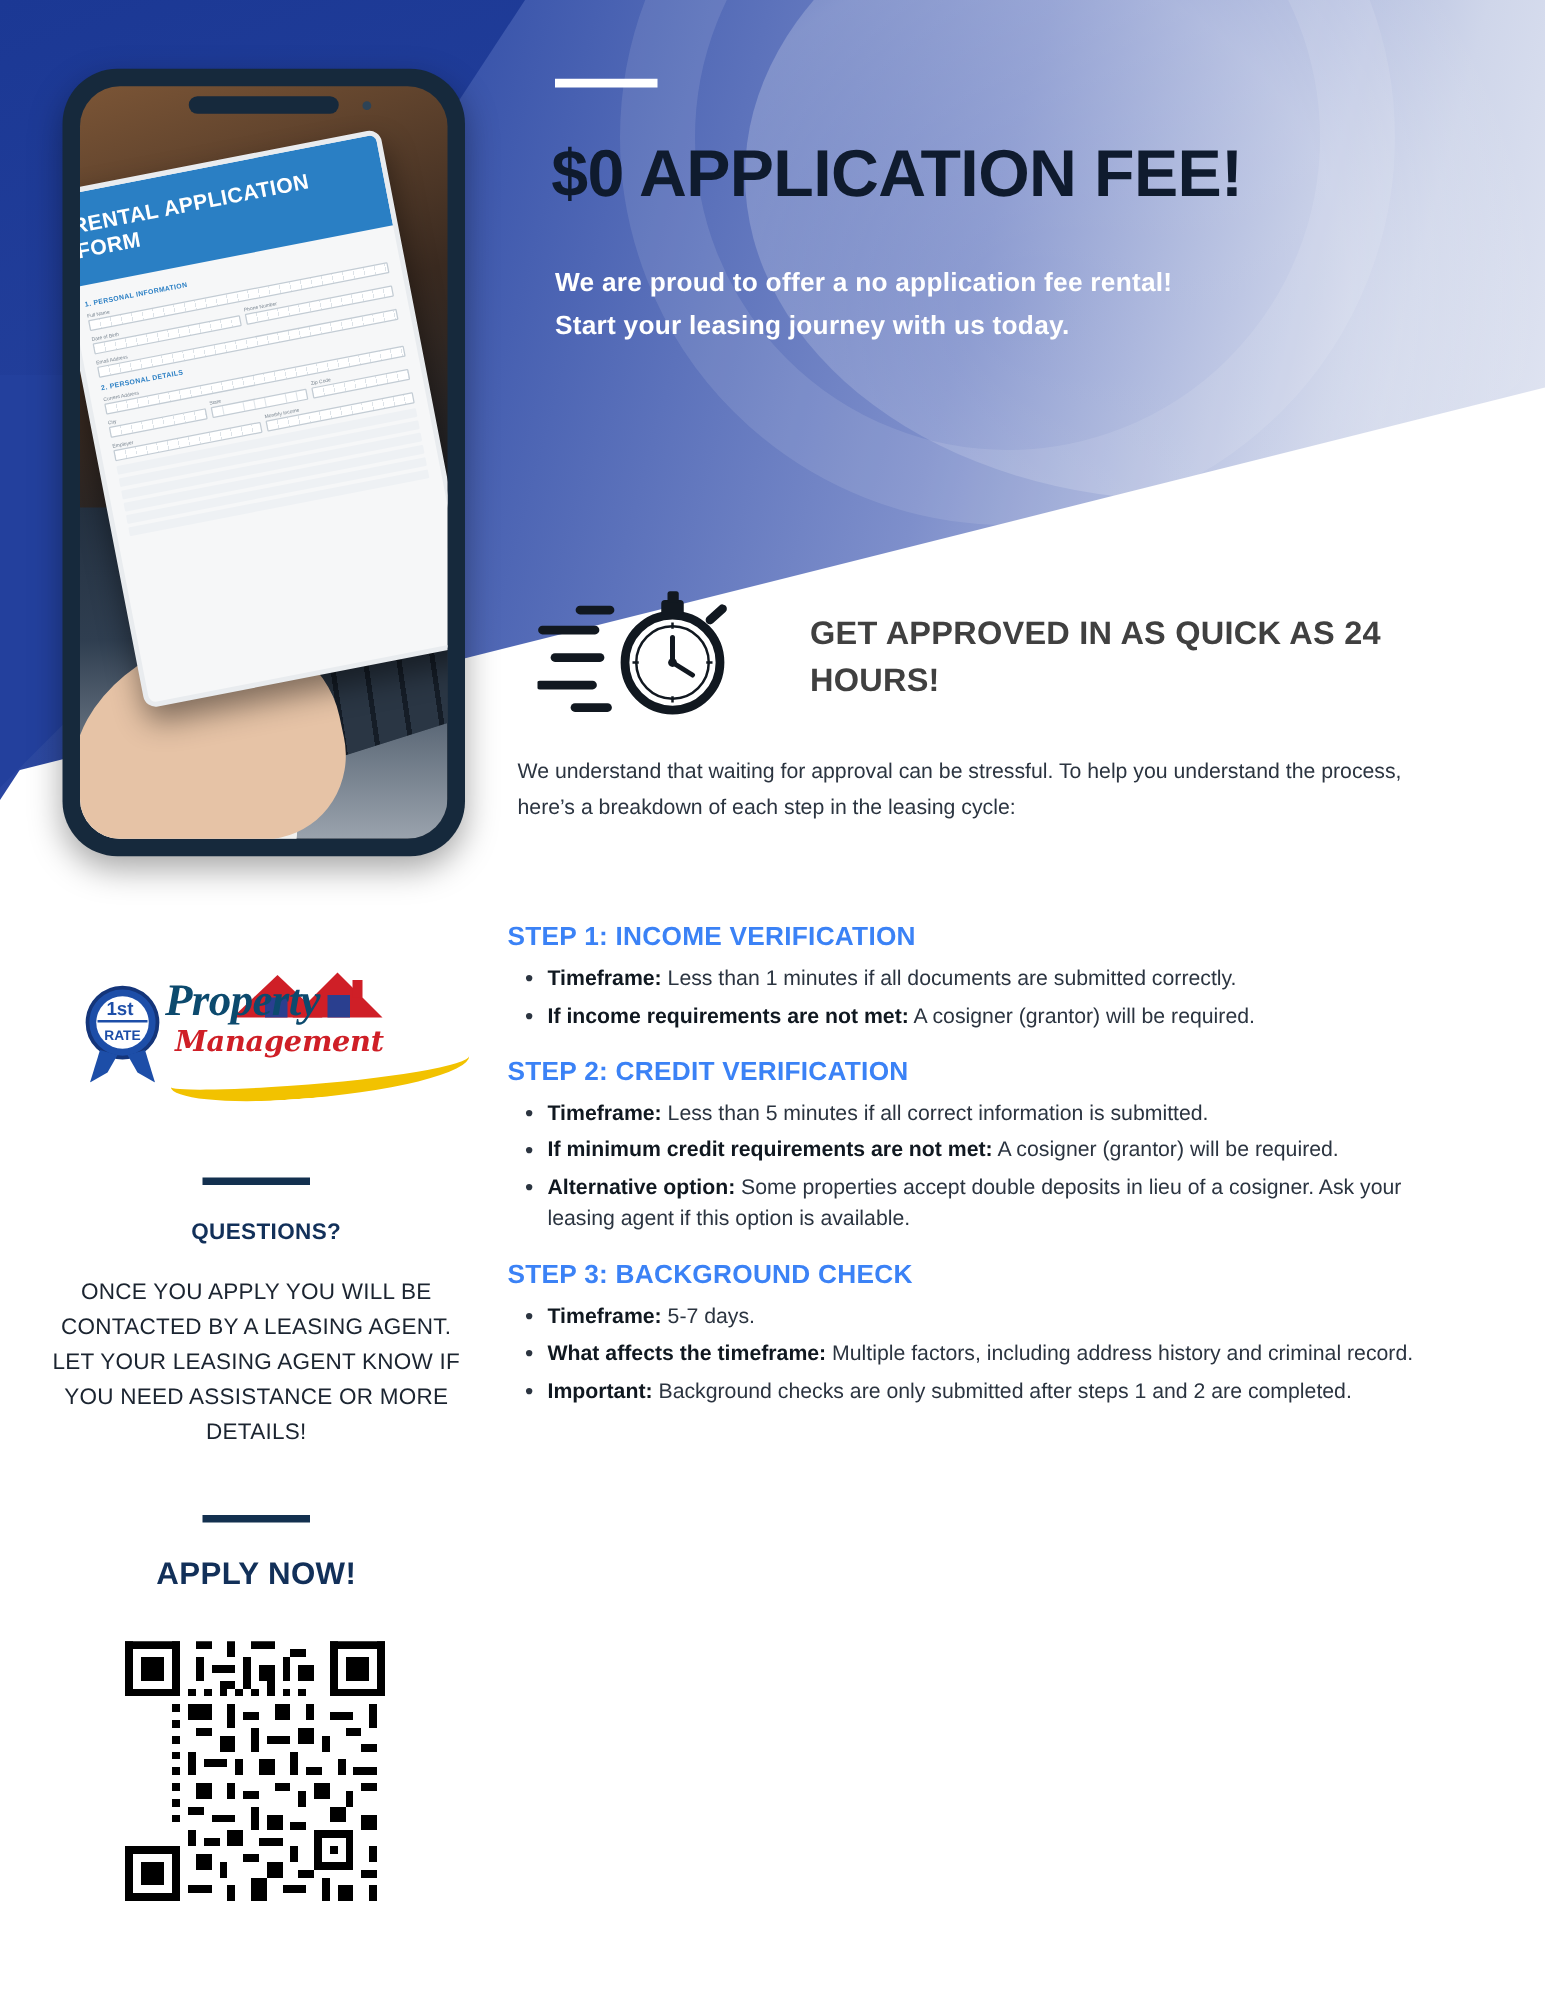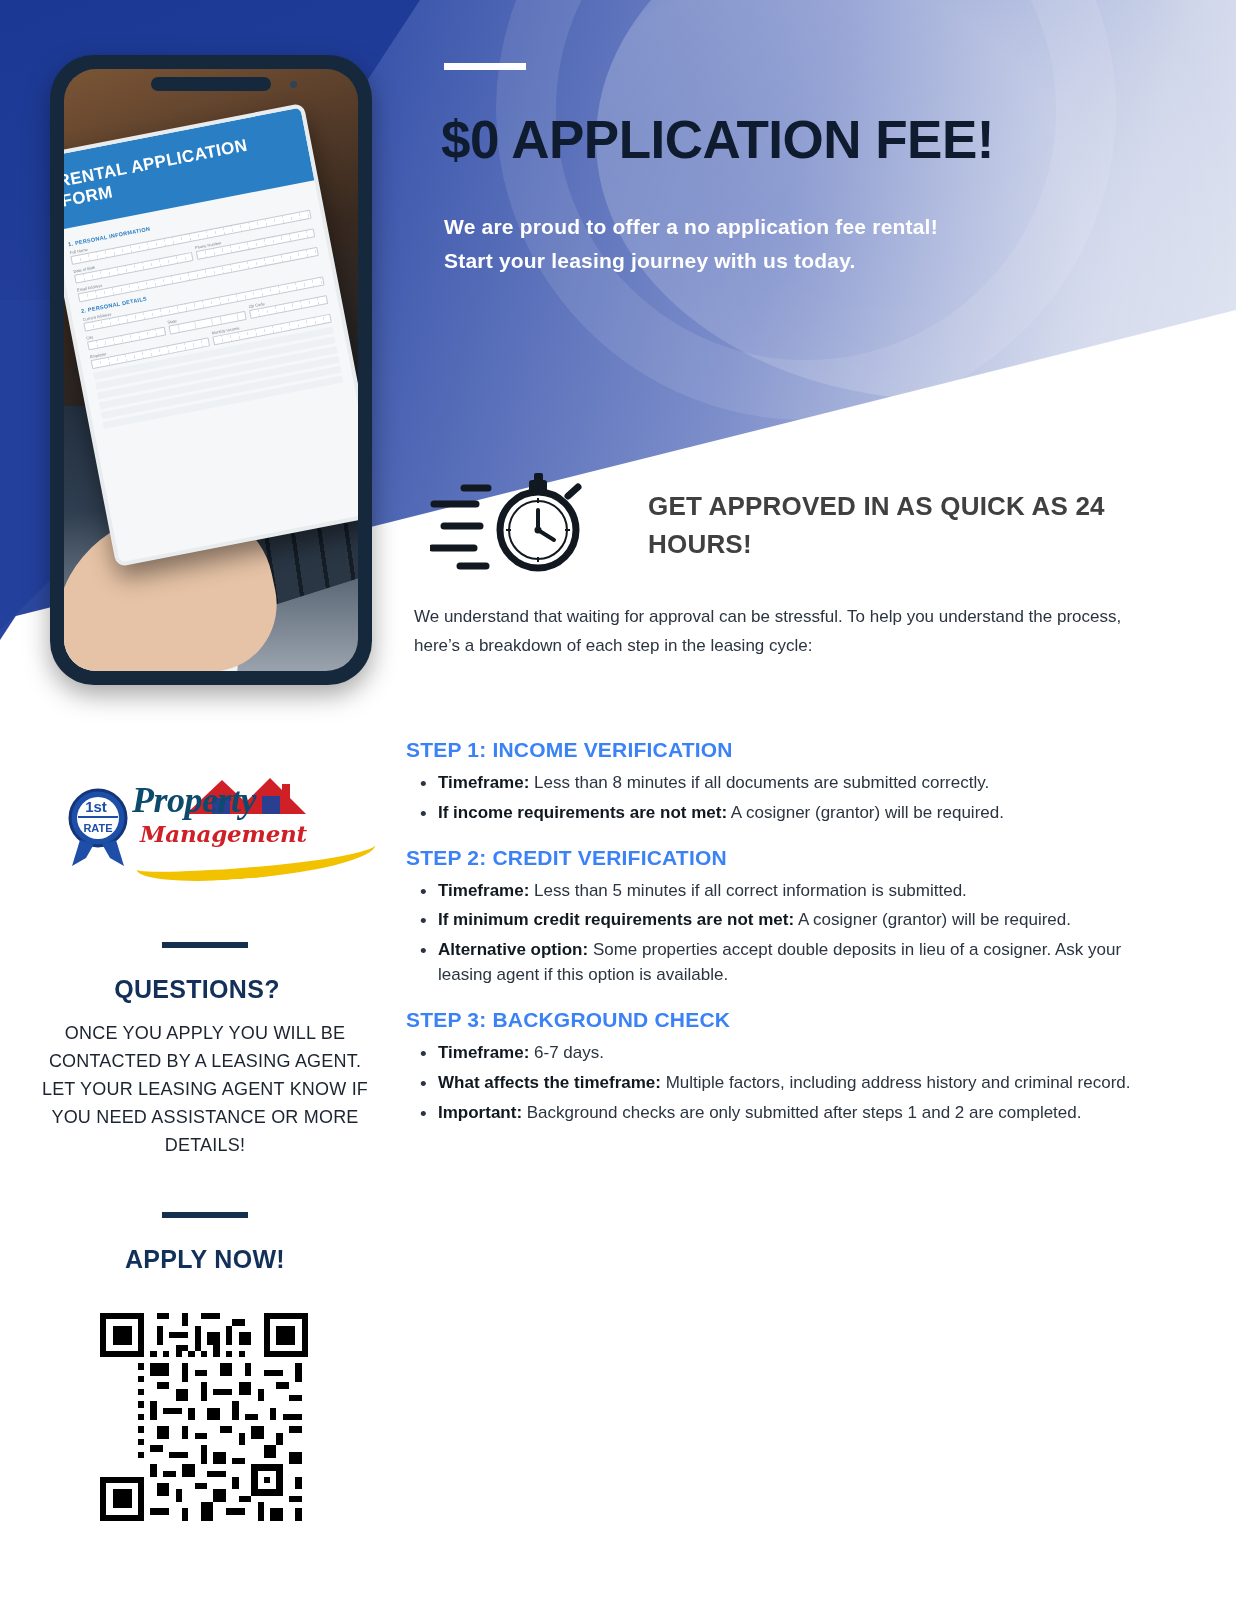--- a/index.html
+++ b/index.html
@@ -156,22 +156,22 @@
   }
   .logo-swoosh {
     position: absolute; left: 76px; top: 58px; width: 240px; height: 42px;
     border-bottom: 11px solid #f2c200; border-radius: 0 0 60% 40%;
     transform: rotate(-4deg);
   }
   .logo-roof { position: absolute; left: 118px; top: -6px; width: 160px; height: 44px; }
 
   .divider1 { position: absolute; left: 162px; top: 942px; width: 86px; height: 6px; background: #13304f; }
   .questions-title {
-    position: absolute; left: 12px; top: 975px; width: 370px; text-align: center;
-    font-size: 25px; font-weight: 800; color: #123059; letter-spacing: .3px;
+    position: absolute; left: 28px; top: 975px; width: 370px; text-align: center;
+    font-size: 18px; font-weight: 800; color: #123059; letter-spacing: .3px;
   }
   .questions-body {
     position: absolute; left: 40px; top: 1020px; width: 330px; text-align: center;
     font-size: 18px; color: #1b2430; line-height: 1.55; letter-spacing: .2px;
   }
   .divider2 { position: absolute; left: 162px; top: 1212px; width: 86px; height: 6px; background: #13304f; }
   .apply-title {
     position: absolute; left: 20px; top: 1245px; width: 370px; text-align: center;
     font-size: 25px; font-weight: 800; color: #123059; letter-spacing: .3px;
   }
@@ -292,36 +292,36 @@
       </g>
     </svg>
   </div>
   <div class="approve-title">GET APPROVED IN AS QUICK AS 24 HOURS!</div>
   <div class="approve-body">We understand that waiting for approval can be stressful. To help you understand the process, here’s a breakdown of each step in the leasing cycle:</div>
 
   <div class="steps">
     <div class="step">
       <div class="step-title">STEP 1: INCOME VERIFICATION</div>
       <ul>
-        <li><b>Timeframe:</b><span> Less than 8 minutes if all documents are submitted correctly.</span></li>
+        <li><b>Timeframe:</b><span> Less than 1 minutes if all documents are submitted correctly.</span></li>
         <li><b>If income requirements are not met:</b><span> A cosigner (grantor) will be required.</span></li>
       </ul>
     </div>
     <div class="step">
       <div class="step-title">STEP 2: CREDIT VERIFICATION</div>
       <ul>
         <li><b>Timeframe:</b><span> Less than 5 minutes if all correct information is submitted.</span></li>
         <li><b>If minimum credit requirements are not met:</b><span> A cosigner (grantor) will be required.</span></li>
         <li><b>Alternative option:</b><span> Some properties accept double deposits in lieu of a cosigner. Ask your leasing agent if this option is available.</span></li>
       </ul>
     </div>
     <div class="step">
       <div class="step-title">STEP 3: BACKGROUND CHECK</div>
       <ul>
-        <li><b>Timeframe:</b><span> 6-7 days.</span></li>
+        <li><b>Timeframe:</b><span> 5-7 days.</span></li>
         <li><b>What affects the timeframe:</b><span> Multiple factors, including address history and criminal record.</span></li>
         <li><b>Important:</b><span> Background checks are only submitted after steps 1 and 2 are completed.</span></li>
       </ul>
     </div>
   </div>
 
   <div class="logo">
     <div class="logo-roof">
       <svg viewBox="0 0 160 46" width="160" height="46">
         <polygon points="8,42 44,8 80,42" fill="#cf1f27"></polygon>

